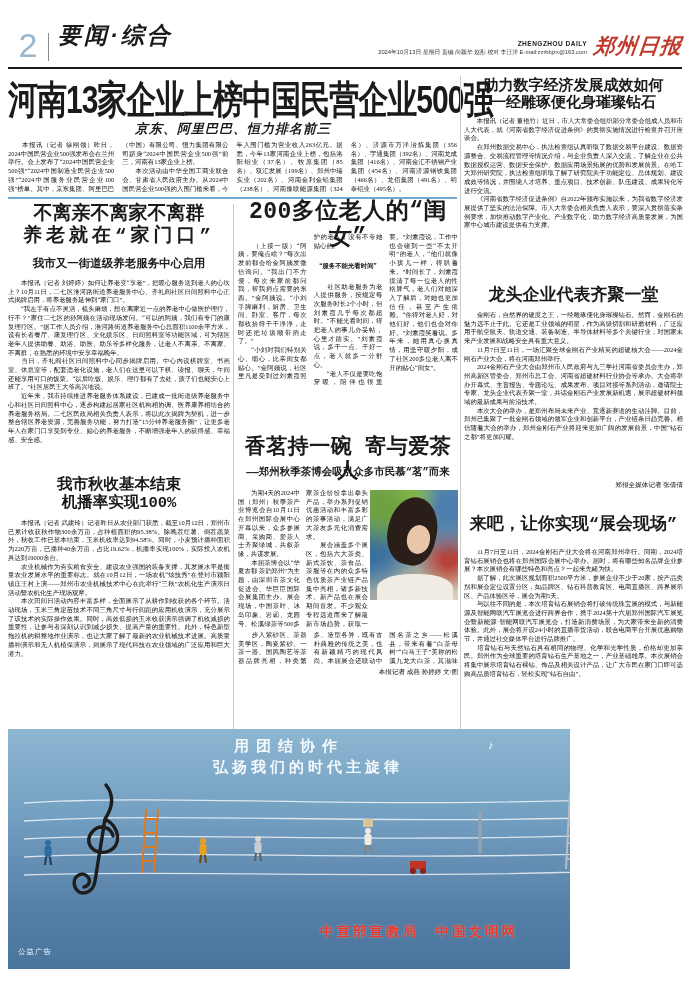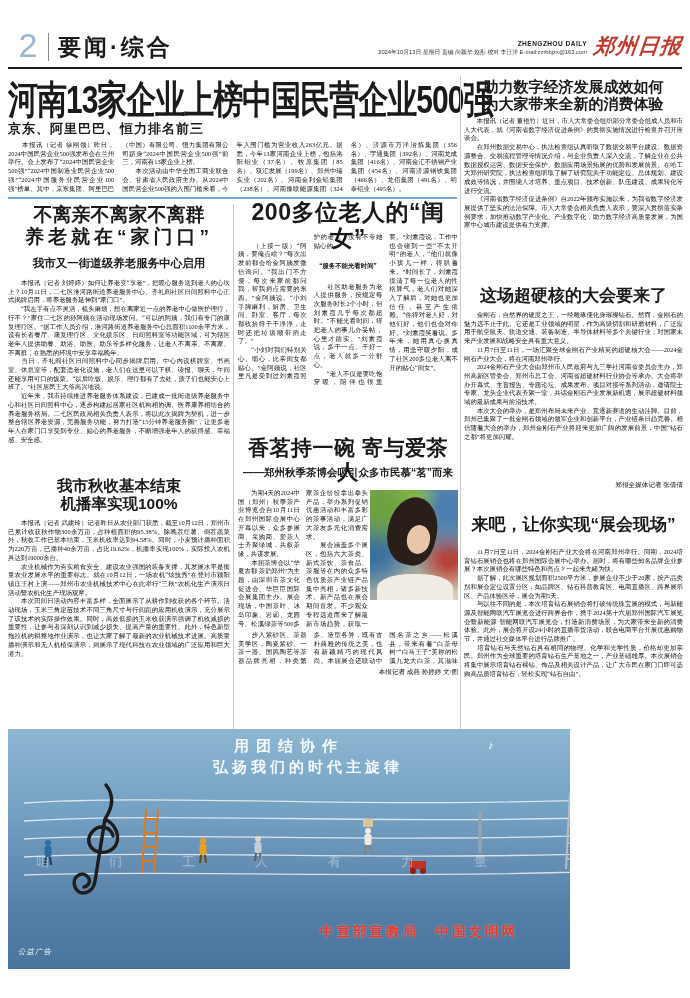--- a/index.html
+++ b/index.html
@@ -2,43 +2,43 @@
 <html><head>
 <meta charset="utf-8">
 <style>
   html,body{margin:0;padding:0;background:#e9e9e9;}
   .page{position:relative;width:690px;height:998px;background:#ffffff;margin:0 auto;overflow:hidden;
         font-family:"Liberation Serif", serif;color:#1a1a1a;}
   .abs{position:absolute;}
   
   .page-num{left:10px;top:28px;width:36px;font-size:34px;color:#9db5c8;font-family:"Liberation Sans",sans-serif;text-align:center;line-height:1;}
   .hdr-divider{left:48px;top:33px;width:1px;height:28px;background:#8a8a8a;}
-  .section-title{left:58px;top:32px;font-size:23px;font-weight:bold;letter-spacing:3px;font-family:"Liberation Sans",sans-serif;}
+  .section-title{left:58px;top:20px;font-size:23px;font-weight:bold;letter-spacing:3px;font-family:"Liberation Sans",sans-serif;font-style:italic;}
   .hdr-right{right:8px;top:36px;display:flex;align-items:flex-end;gap:7px;}
   .hdr-meta{text-align:right;font-family:"Liberation Sans",sans-serif;}
   .masthead-en{font-size:6.5px;font-weight:bold;letter-spacing:.5px;color:#222;}
   .dateline{font-size:5.8px;color:#333;margin-top:1px;}
   .masthead-cn{font-size:21px;font-weight:bold;font-style:italic;color:#c0392b;font-family:"Liberation Serif",serif;letter-spacing:1px;transform:skewX(-6deg);line-height:1;}
   .hdr-rule{left:8px;top:67px;width:674px;height:2px;background:#1c1c1c;}
   
   .main-headline{left:8px;top:74px;width:450px;text-align:center;font-size:30px;font-weight:900;
                  font-family:"Liberation Sans",sans-serif;letter-spacing:-1px;white-space:nowrap;
                  transform:scaleY(1.3);transform-origin:top center;}
-  .main-subhead{left:8px;top:120px;width:450px;font-size:13px;font-weight:bold;font-family:"Liberation Sans",sans-serif;letter-spacing:1px;}
+  .main-subhead{left:8px;top:120px;width:450px;text-align:center;font-size:13px;font-weight:bold;font-family:"Liberation Sans",sans-serif;letter-spacing:1px;font-style:italic;}
   .intro-body{left:8px;top:141px;width:449px;height:53px;column-count:4;column-gap:8px;}
   .blue-rule{left:8px;top:197px;width:449px;height:2px;background:#6fa8d2;}
   
   .art-body,.art-body p{font-size:6.4px;line-height:1.36;text-align:justify;white-space:pre-line;color:#111;}
   .art-body{overflow:hidden;}
   .art-body p{margin:0;}
   .byline{font-size:6.6px;text-align:right;color:#111;}
   
   .vrule{width:1px;background:#c9c9c9;}
   
-  .h-sans{font-family:Liberation Sans, sans-serif;font-weight:bold;text-align:center;line-height:1.15;}
+  .h-sans{font-family:Liberation Mono, monospace;font-weight:bold;text-align:center;line-height:1.15;}
   .left1-h{left:8px;top:204px;width:222px;font-size:19px;}
   .left1-h .sp{letter-spacing:4px;}
   .left1-sub{left:8px;top:257px;width:222px;font-size:11.5px;}
   .left1-body{left:8px;top:279px;width:222px;height:192px;}
   .left2-h{left:8px;top:477px;width:222px;font-size:15.5px;}
   .left2-body{left:8px;top:519px;width:222px;height:182px;}
   .mid1-h{left:238px;top:199px;width:220px;font-size:23px;letter-spacing:.5px;}
   .mid1-body{left:238px;top:233px;width:220px;height:196px;column-count:3;column-gap:7px;}
   .inline-sub{font-weight:bold;text-align:center !important;font-family:"Liberation Sans",sans-serif;margin:3px 0 !important;}
   .mid2-h{left:238px;top:436px;width:220px;font-size:21px;letter-spacing:.5px;}
@@ -68,21 +68,21 @@
   
   .ad{left:8px;top:729px;width:562px;height:240px;overflow:hidden;
       background:linear-gradient(180deg,#8db6d1 0%,#74a0c2 35%,#567fa6 75%,#49759e 100%);}
   .ad-slogan1{position:absolute;left:0;top:8px;width:100%;text-align:center;color:#f4f9fd;font-size:15px;font-weight:bold;letter-spacing:7px;font-family:"Liberation Sans",sans-serif;}
   .ad-slogan2{position:absolute;left:0;top:29px;width:100%;text-align:center;color:#f4f9fd;font-size:15px;font-weight:bold;letter-spacing:4px;font-family:"Liberation Sans",sans-serif;padding-left:19px;}
   .ad-note{position:absolute;left:480px;top:10px;color:#ffffff;font-size:11px;}
   .ad-watermark{position:absolute;left:28px;top:124px;width:640px;white-space:nowrap;overflow:hidden;
       color:rgba(255,255,255,.38);font-size:13px;letter-spacing:60px;font-family:"Liberation Sans",sans-serif;}
   .ad-credit{position:absolute;right:52px;top:194px;color:#e8382a;font-size:13.5px;font-weight:bold;letter-spacing:3px;
       font-family:"Liberation Sans",sans-serif;text-shadow:0 0 2px rgba(255,255,255,.45);}
-  .ad-label{position:absolute;left:10px;top:218px;color:rgba(255,255,255,.9);font-size:7.5px;letter-spacing:1px;font-style:italic;}
+  .ad-label{position:absolute;left:10px;top:218px;color:rgba(255,255,255,.9);font-size:7.5px;letter-spacing:1px;}
   .ad-svg{position:absolute;left:10px;top:52px;}
 </style>
 </head>
 <body>
 
 <div class="page">
 
   <div class="abs page-num">2</div>
   <div class="abs hdr-divider"></div>
   <div class="abs section-title">要闻·综合</div>
@@ -139,27 +139,27 @@
   <div class="abs tea-photo">
     <div class="hair"></div>
     <div class="face"></div>
     <div class="shirt"></div>
   </div>
   <div class="abs art-body mid2-bottom">　　步入紫砂区、茶器美学区，陶瓷紫砂、一茶一器、国风陶艺等茶器品牌亮相，种类繁多、造型各异，既有古朴典雅的传统之美，也有新颖精巧的现代风尚。本届展会还联动中国名茶之乡——松溪县，带来有着“白茶母树”“白马王子”美称的松溪九龙大白茶，其滋味甘醇、茶香高远、鲜爽回甘，颇令茶友称赞。据了解，本届茶博会将持续至10月14日，大家可乘上家门口的地铁到会展中心品香茗、观茶艺、赏茶器。</div>
   <div class="abs byline mid2-byline">本报记者 成燕 孙婷婷 文/图</div>
 
   <div class="abs h-sans right1-h">
     <div>助力数字经济发展成效如何</div>
-    <div>为大家带来全新的消费体验</div>
+    <div>一经雕琢便化身璀璨钻石</div>
   </div>
   <div class="abs art-body right1-body">　　本报讯（记者 董艳竹）近日，市人大常委会组织部分常委会组成人员和市人大代表，就《河南省数字经济促进条例》的贯彻实施情况进行检查并召开座谈会。
 　　在郑州数据交易中心，执法检查组认真听取了数据交易平台建设、数据资源整合、交易流程管理等情况介绍，与企业负责人深入交流，了解企业在公共数据授权运营、数据安全保护、数据应用场景拓展的优势和发展前景。在哈工大郑州研究院，执法检查组听取了解了研究院关于功能定位、总体规划、建设成效等情况，并围绕人才培养、重点项目、技术创新、队伍建设、成果转化等进行交流。
 　　《河南省数字经济促进条例》自2022年颁布实施以来，为我省数字经济发展提供了坚实的法治保障。市人大常委会相关负责人表示，要深入贯彻落实条例要求，加快推动数字产业化、产业数字化，助力数字经济高质量发展，为国家中心城市建设提供有力支撑。</div>
 
-  <div class="abs h-sans right2-h">这场超硬核的大会要来了</div>
+  <div class="abs h-sans right2-h">龙头企业代表齐聚一堂</div>
   <div class="abs art-body right2-body">　　金刚石，自然界的硬度之王，一经雕琢便化身璀璨钻石。然而，金刚石的魅力远不止于此。它还是工业领域的明星，作为高级切割和研磨材料，广泛应用于航空航天、轨道交通、装备制造、半导体材料等多个关键行业，对国家未来产业发展和战略安全具有重大意义。
 　　11月7日至11日，一场汇聚全球金刚石产业精英的超硬核大会——2024金刚石产业大会，将在河南郑州举行。
 　　2024金刚石产业大会由郑州市人民政府与九三学社河南省委员会主办，郑州高新区管委会、郑州市总工会、河南省超硬材料行业协会等承办。大会将举办开幕式、主旨报告、专题论坛、成果发布、项目对接等系列活动，邀请院士专家、龙头企业代表齐聚一堂，共话金刚石产业发展新机遇，展示超硬材料领域的最新成果与前沿技术。
 　　本次大会的举办，是郑州布局未来产业、竞逐新赛道的生动注脚。目前，郑州已集聚了一批金刚石领域的领军企业和创新平台，产业链条日趋完善。相信随着大会的举办，郑州金刚石产业将迎来更加广阔的发展前景，中国“钻石之都”将更加闪耀。</div>
   <div class="abs byline right2-byline">郑报全媒体记者 张倩倩</div>
 
   <div class="abs h-sans right3-h">来吧，让你实现“展会现场”</div>
   <div class="abs art-body right3-body">　　11月7日至11日，2024金刚石产业大会将在河南郑州举行。同期，2024培育钻石展销会也将在郑州国际会展中心举办。届时，将有哪些知名品牌企业参展？本次展销会有哪些特色和亮点？一起来先睹为快。
 　　据了解，此次展区规划面积2500平方米，参展企业不少于20家，按产品类别和展会定位设置分区，如品牌区、钻石科普教育区、电商直播区、跨界展示区、产品体验区等，展会为期5天。
 　　与以往不同的是，本次培育钻石展销会将打破传统珠宝展的模式，与新能源及智能网联汽车展览会进行跨界合作，携手2024第十六届郑州国际汽车展览会暨新能源·智能网联汽车展览会，打造新消费场景，为大家带来全新的消费体验。此外，展会将开设24小时的直播带货活动，联合电商平台开展优惠购物节，并通过社交媒体平台进行品牌推广。
@@ -237,18 +237,17 @@
             <line x1="548" y1="78" x2="564" y2="78"></line>
         </g>
         <g transform="translate(612,40)">
             <circle cx="0" cy="0" r="3" fill="#f0d040"></circle>
             <rect x="-3.5" y="3" width="7" height="11" rx="2" fill="#f0d040"></rect>
             <path d="M-2 14 L-3 22 M2 14 L3 22" stroke="#7a6a18" stroke-width="2"></path>
           </g>
       </g>
     </svg>
 
-    <div class="ad-watermark">咱们工人有力量</div>
     <div class="ad-credit">中宣部宣教局　中国文明网</div>
     <div class="ad-label">公益广告</div>
   </div>
 
 </div>
 
 </body></html>

